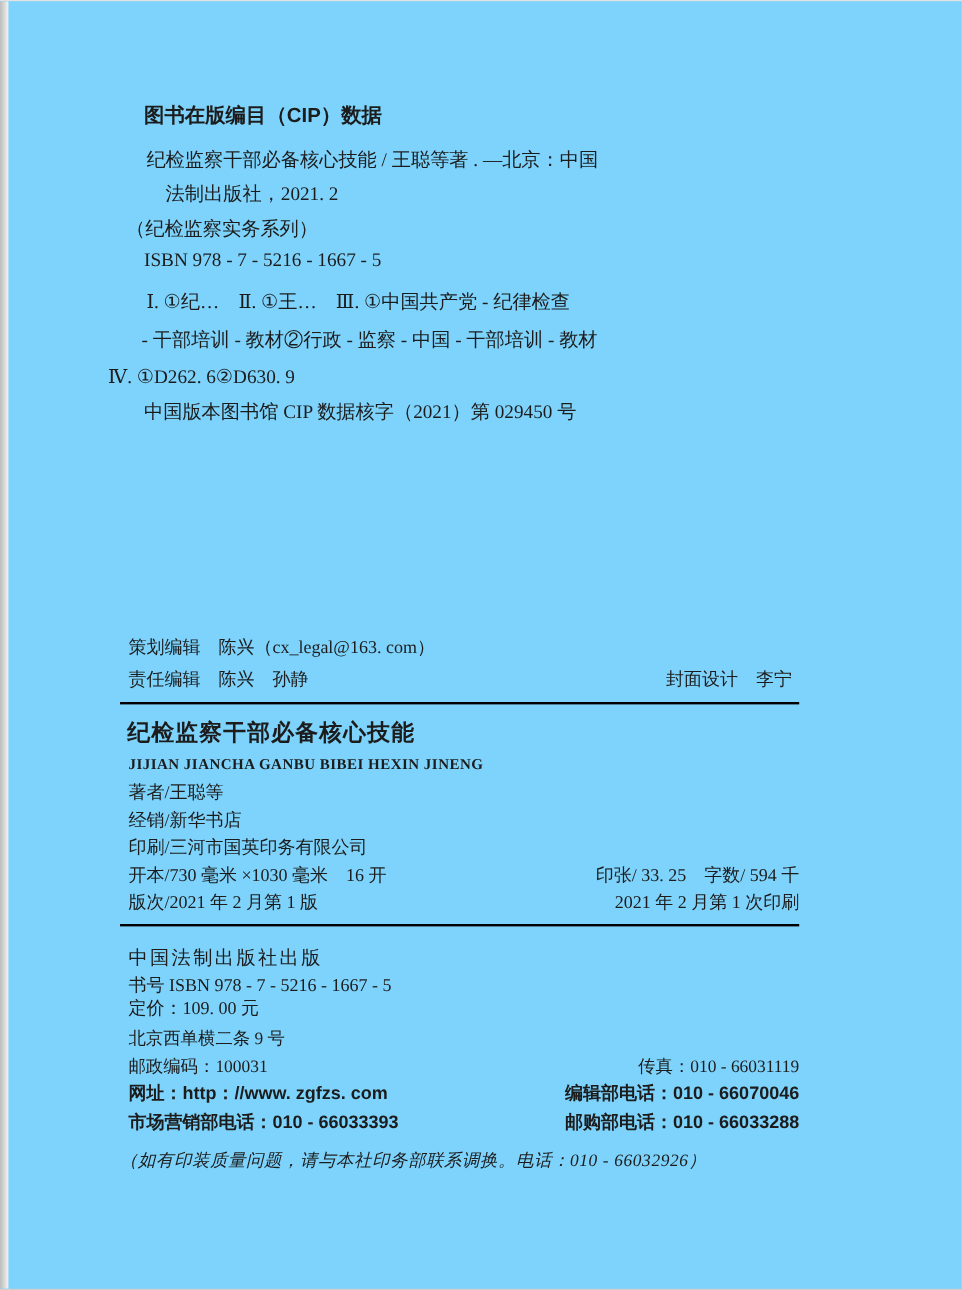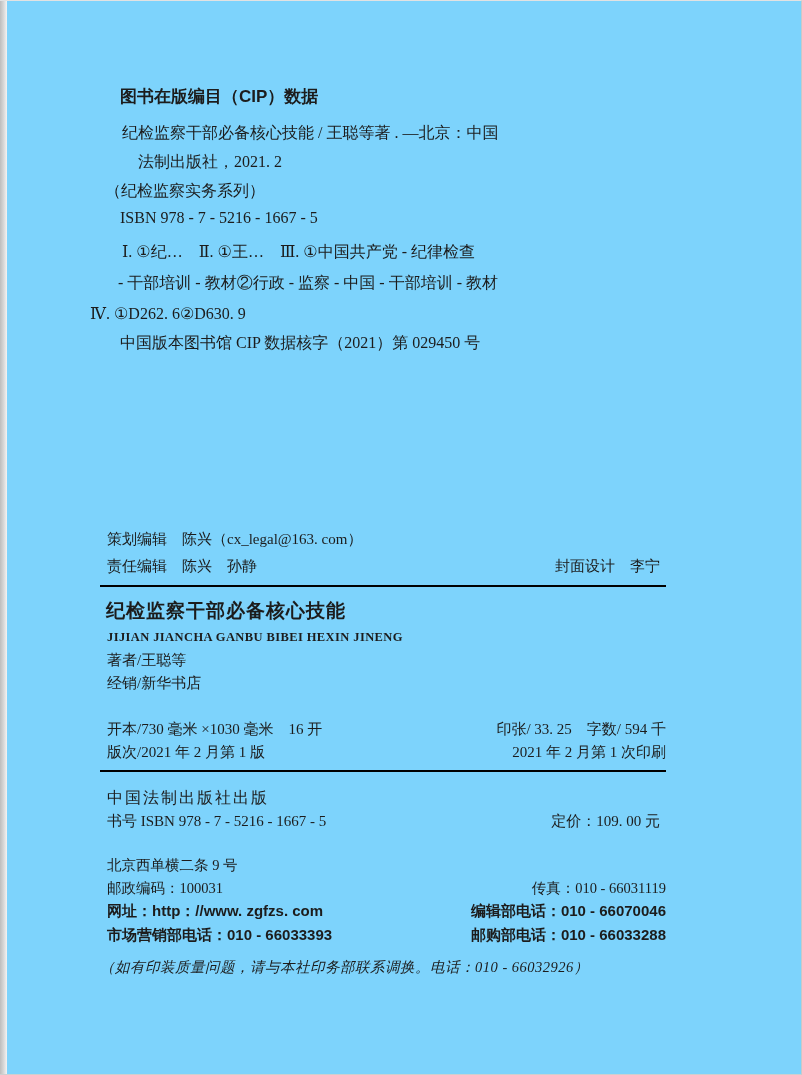--- a/index.html
+++ b/index.html
@@ -59,21 +59,21 @@
   .col-distributor { top: 673px; text-align: right; }
   .col-printer     { top: 696px; }
   .col-row { position: absolute; left: 107px; width: 559px; font-size: 15px;
              display: flex; justify-content: space-between; white-space: nowrap; }
   .col-row-format  { top: 719px; }
   .col-row-edition { top: 742px; }
 
   
   .pub-name { left: 107px; top: 787px; font-size: 16px; letter-spacing: 2px; }
   .pub-row  { position: absolute; left: 107px; top: 811px; width: 553px; font-size: 15px;
-              display: flex; justify-content: space-between; white-space: nowrap; }
+              display: flex; justify-content: space-between; white-space: nowrap; flex-direction: column; }
 
   
   .ct-address { left: 107px; top: 855px; font-size: 14.5px; }
   .ct-row { position: absolute; left: 107px; width: 559px; font-size: 14.5px;
             display: flex; justify-content: space-between; white-space: nowrap; }
   .ct-row-1 { top: 878px; }
   .ct-row-2 { top: 901px; font-size: 15px; }
   .ct-row-3 { top: 925px; font-size: 15px; }
 
   .note { left: 100px; top: 957px; font-size: 14.5px; letter-spacing: 0.5px; }
@@ -99,20 +99,21 @@
     <span class="song">责任编辑　陈兴　孙静</span>
     <span class="song">封面设计　李宁</span>
   </div>
 
   <div class="rule rule-1"></div>
 
   <div class="abs hei col-title">纪检监察干部必备核心技能</div>
   <div class="abs col-pinyin">JIJIAN JIANCHA GANBU BIBEI HEXIN JINENG</div>
   <div class="abs song col-line col-author">著者/王聪等</div>
   <div class="abs song col-line col-distributor">经销/新华书店</div>
+  <div class="abs song col-line col-printer">印刷/三河市国英印务有限公司</div>
   <div class="col-row col-row-format">
     <span class="song">开本/730 毫米 ×1030 毫米　16 开</span>
     <span class="song">印张/ 33. 25　字数/ 594 千</span>
   </div>
   <div class="col-row col-row-edition">
     <span class="song">版次/2021 年 2 月第 1 版</span>
     <span class="song">2021 年 2 月第 1 次印刷</span>
   </div>
 
   <div class="rule rule-2"></div>

